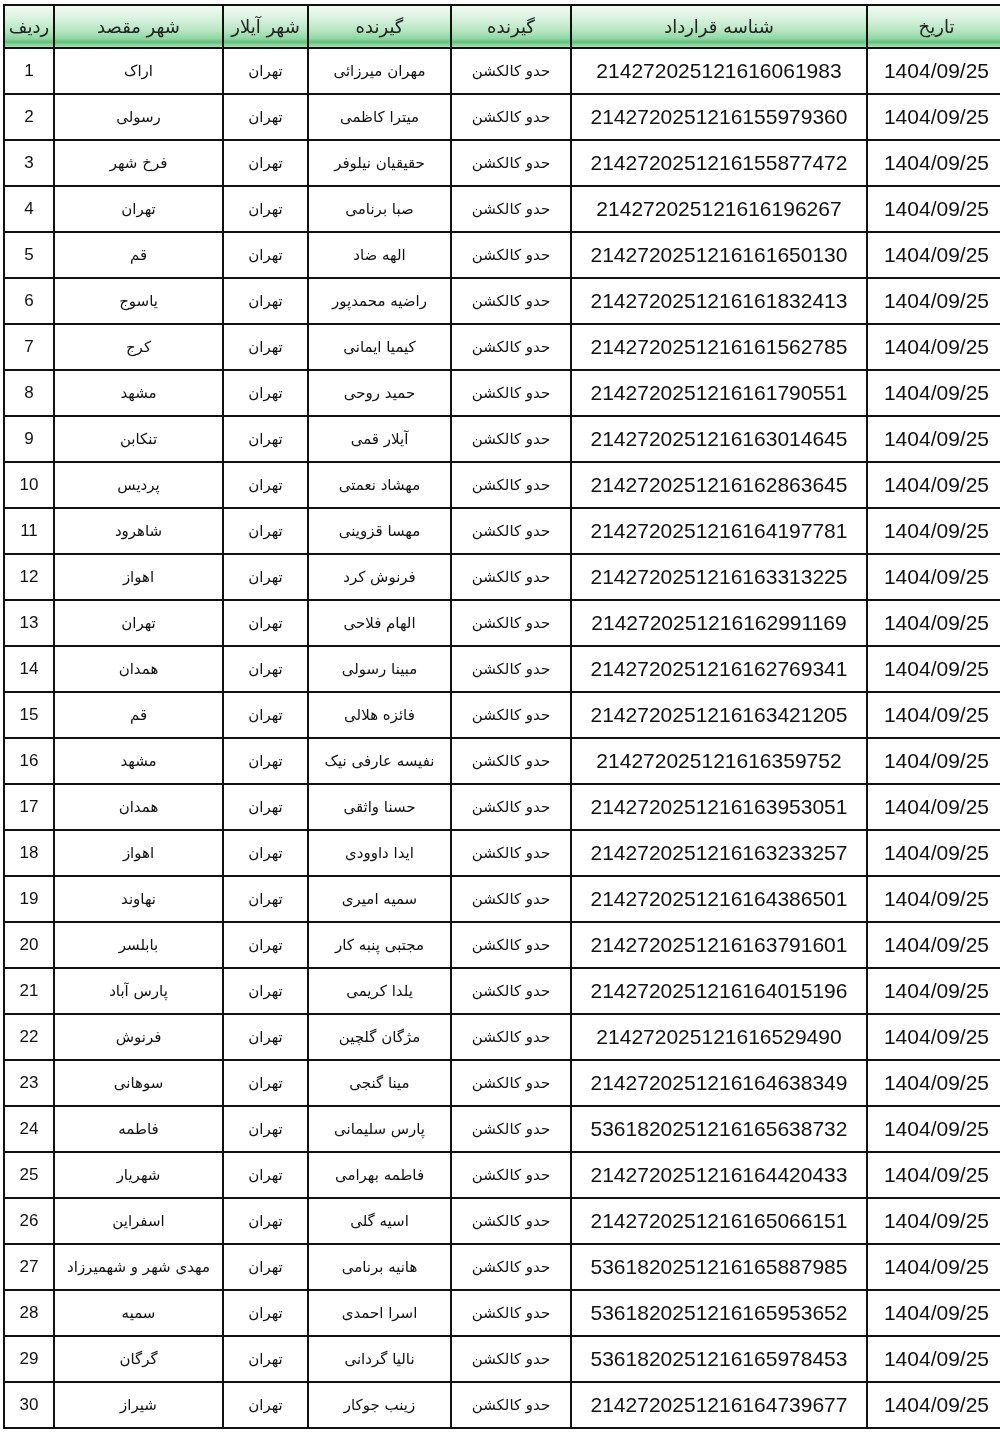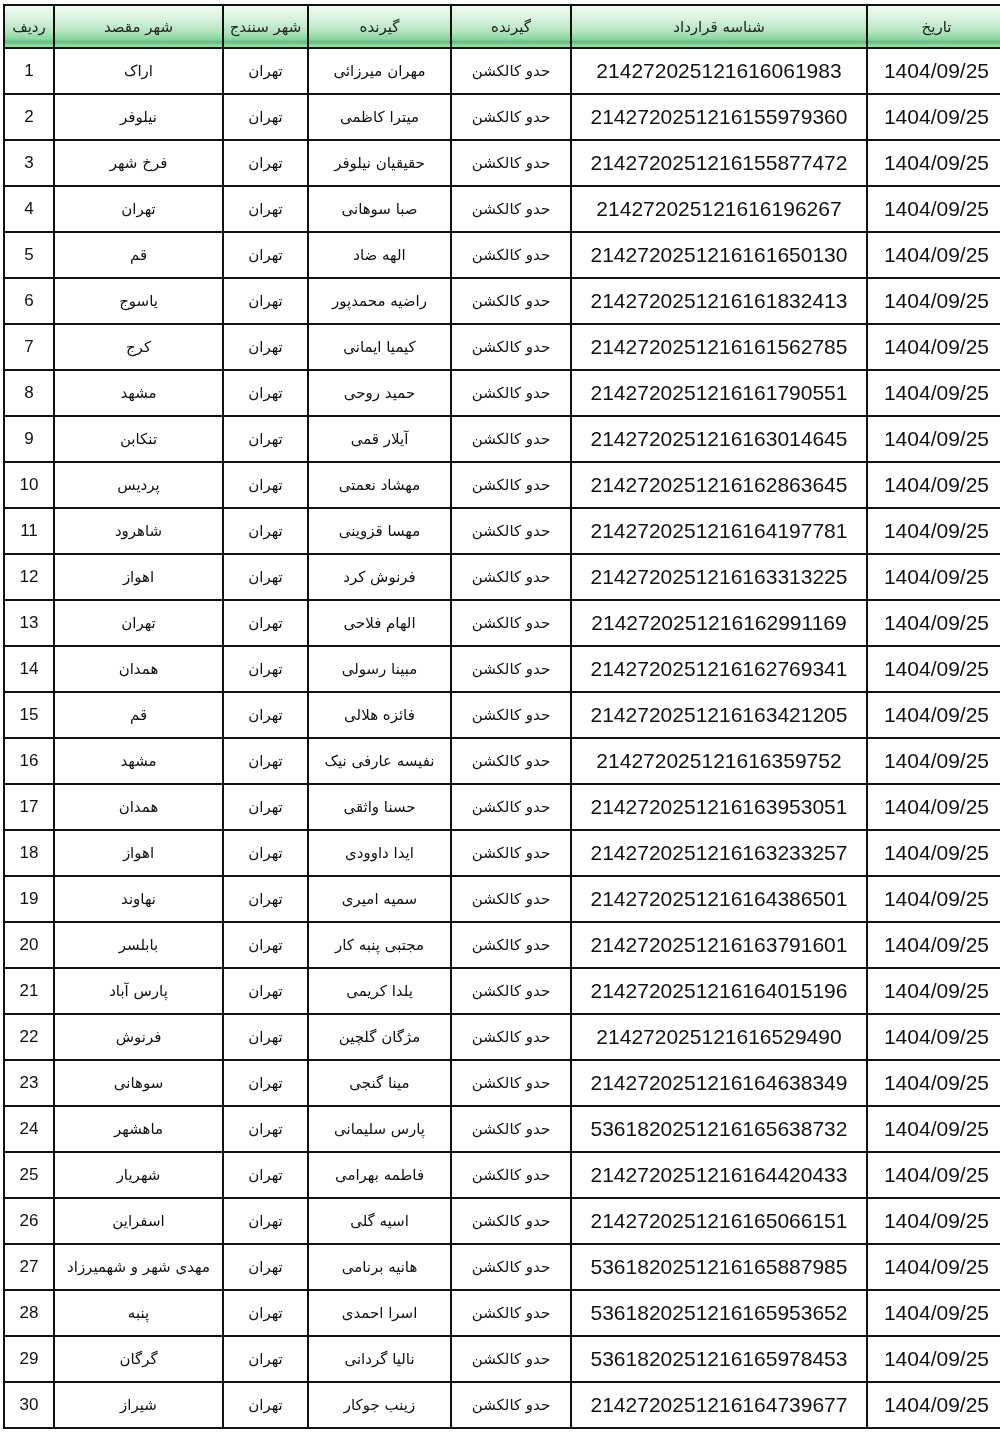--- a/index.html
+++ b/index.html
@@ -30,21 +30,21 @@
     text-align: center;
     vertical-align: middle;
     padding: 0;
     overflow: hidden;
     white-space: nowrap;
   }
   thead th {
     height: 41px;
     font-family: "DejaVu Sans", sans-serif;
     font-weight: normal;
-    font-size: 15px;
+    font-size: 18px;
     color: #222;
     background: linear-gradient(to bottom,
       #f1fbf3 0%,
       #d9f2df 30%,
       #b6e5c2 60%,
       #8fd6a2 80%,
       #5fbf7b 88%,
       #86d29a 94%,
       #a8dfb4 100%);
   }
@@ -91,41 +91,41 @@
         <col class="c-orig">
         <col class="c-recv">
         <col class="c-send">
         <col class="c-contract">
         <col class="c-date">
     </colgroup>
     <thead>
       <tr>
         <th>ردیف</th>
         <th>شهر مقصد</th>
-        <th>شهر سنندج</th>
+        <th>شهر آیلار</th>
         <th>گیرنده</th>
         <th>گیرنده</th>
         <th>شناسه قرارداد</th>
         <th>تاریخ</th>
       </tr>
     </thead>
     <tbody id="rows">
   <tr>
     <td class="idx">1</td>
     <td class="fa">اراک</td>
     <td class="fa">تهران</td>
     <td class="fa">مهران میرزائی</td>
     <td class="fa">حدو کالکشن</td>
     <td class="contract">214272025121616061983</td>
     <td class="date">1404/09/25</td>
   </tr>
 
   <tr>
     <td class="idx">2</td>
-    <td class="fa">نیلوفر</td>
+    <td class="fa">رسولی</td>
     <td class="fa">تهران</td>
     <td class="fa">میترا کاظمی</td>
     <td class="fa">حدو کالکشن</td>
     <td class="contract">2142720251216155979360</td>
     <td class="date">1404/09/25</td>
   </tr>
 
   <tr>
     <td class="idx">3</td>
     <td class="fa">فرخ شهر</td>
@@ -133,21 +133,21 @@
     <td class="fa">حقیقیان نیلوفر</td>
     <td class="fa">حدو کالکشن</td>
     <td class="contract">2142720251216155877472</td>
     <td class="date">1404/09/25</td>
   </tr>
 
   <tr>
     <td class="idx">4</td>
     <td class="fa">تهران</td>
     <td class="fa">تهران</td>
-    <td class="fa">صبا سوهانی</td>
+    <td class="fa">صبا برنامی</td>
     <td class="fa">حدو کالکشن</td>
     <td class="contract">214272025121616196267</td>
     <td class="date">1404/09/25</td>
   </tr>
 
   <tr>
     <td class="idx">5</td>
     <td class="fa">قم</td>
     <td class="fa">تهران</td>
     <td class="fa">الهه ضاد</td>
@@ -331,21 +331,21 @@
     <td class="fa">سوهانی</td>
     <td class="fa">تهران</td>
     <td class="fa">مینا گنجی</td>
     <td class="fa">حدو کالکشن</td>
     <td class="contract">2142720251216164638349</td>
     <td class="date">1404/09/25</td>
   </tr>
 
   <tr>
     <td class="idx">24</td>
-    <td class="fa">ماهشهر</td>
+    <td class="fa">فاطمه</td>
     <td class="fa">تهران</td>
     <td class="fa">پارس سلیمانی</td>
     <td class="fa">حدو کالکشن</td>
     <td class="contract">5361820251216165638732</td>
     <td class="date">1404/09/25</td>
   </tr>
 
   <tr>
     <td class="idx">25</td>
     <td class="fa">شهریار</td>
@@ -371,21 +371,21 @@
     <td class="fa wrap">مهدی شهر و شهمیرزاد</td>
     <td class="fa">تهران</td>
     <td class="fa">هانیه برنامی</td>
     <td class="fa">حدو کالکشن</td>
     <td class="contract">5361820251216165887985</td>
     <td class="date">1404/09/25</td>
   </tr>
 
   <tr>
     <td class="idx">28</td>
-    <td class="fa">پنبه</td>
+    <td class="fa">سمیه</td>
     <td class="fa">تهران</td>
     <td class="fa">اسرا احمدی</td>
     <td class="fa">حدو کالکشن</td>
     <td class="contract">5361820251216165953652</td>
     <td class="date">1404/09/25</td>
   </tr>
 
   <tr>
     <td class="idx">29</td>
     <td class="fa">گرگان</td>

